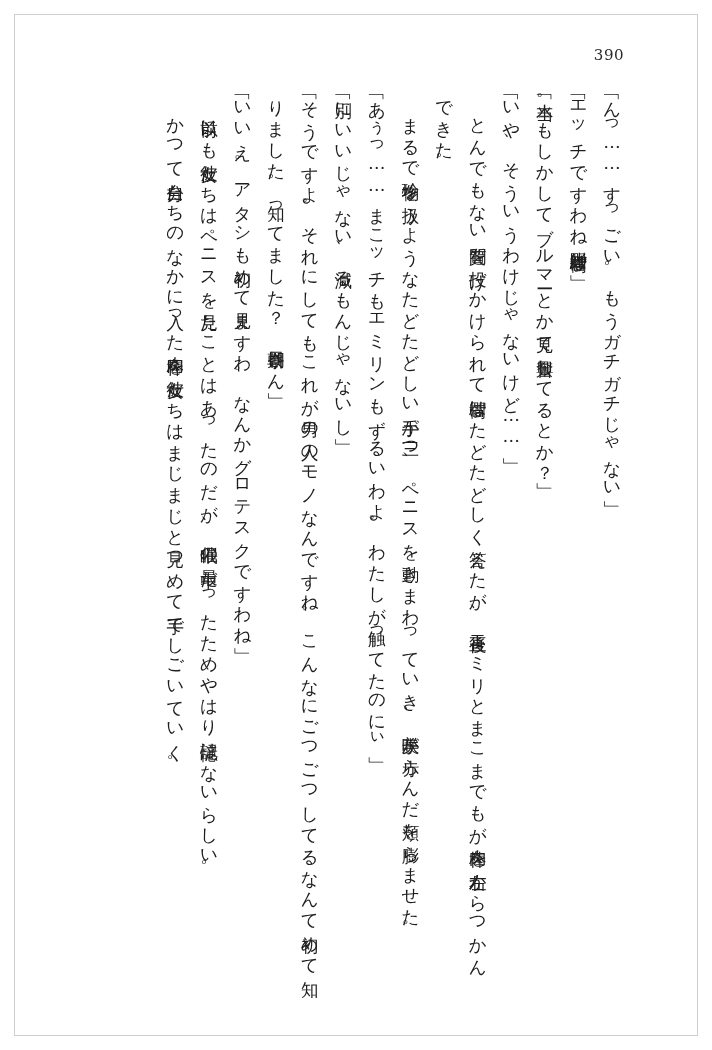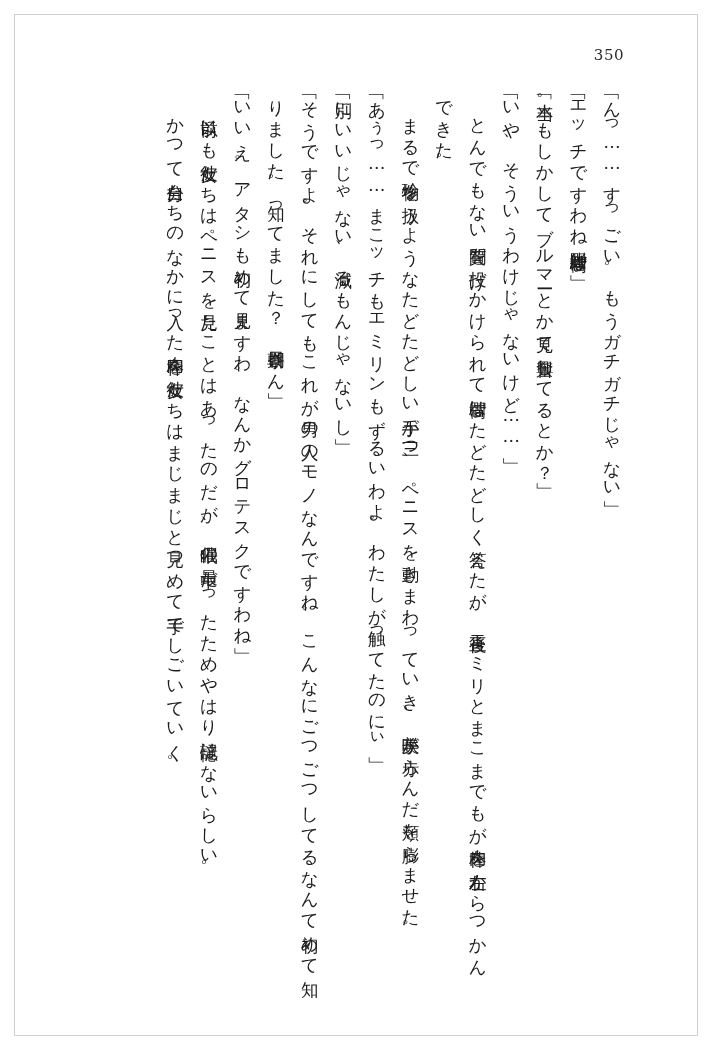--- a/index.html
+++ b/index.html
@@ -62,21 +62,21 @@
     text-indent: 1em;
   }
 </style>
 </head>
 <body>
 
 <div class="page">
 
   <div class="page-frame"></div>
 
-  <div class="page-number">350</div>
+  <div class="page-number">390</div>
 
   <div class="body-text">
     <p>「んっ……すっごい。もうガチガチじゃない」</p>
     <p>「エッチですわね紺野智樹は」</p>
     <p>「本当。もしかしてブルマーとか見て興奮してるとか？」</p>
     <p>「いや、そういうわけじゃないけど……」</p>
     <p class="indent">とんでもない質問を投げかけられて智樹はたどたどしく答えたが、直後エミリとまこまでもが肉棒を左右からつかんできた。</p>
     <p class="indent">まるで珍物を扱うようなたどたどしい手が三つ、ペニスを動きまわっていき、美咲が赤らんだ頬を膨らませた。</p>
     <p>「あぅっ……まこッチもエミリンもずるいわよ。わたしが触ってたのにぃ」</p>
     <p>「別にいいじゃない、減るもんじゃないし」</p>

